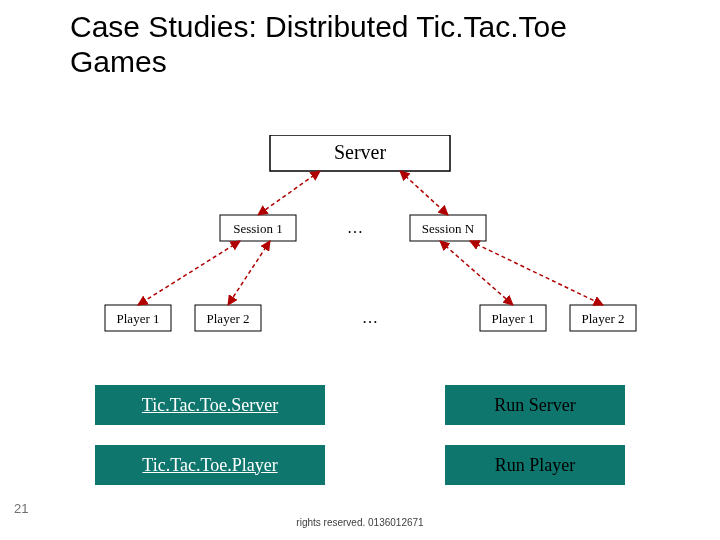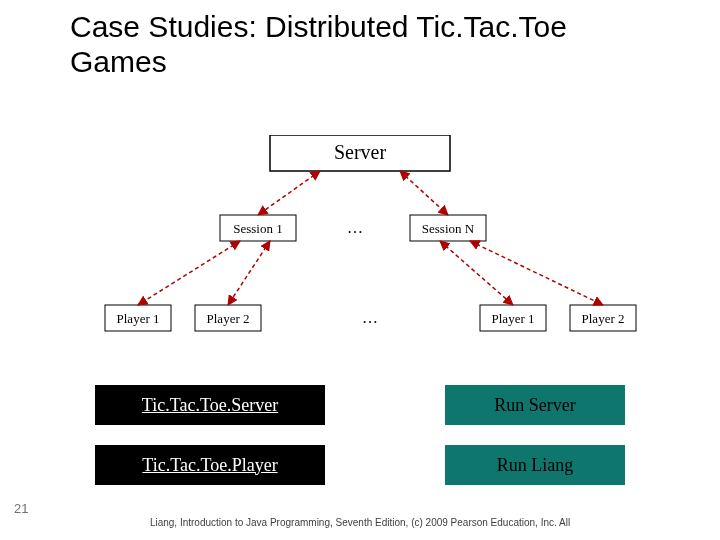--- a/index.html
+++ b/index.html
@@ -4,21 +4,21 @@
 <style>
   * { box-sizing: border-box; margin: 0; padding: 0; }
   html, body { width: 720px; height: 540px; font-family: Arial, sans-serif; background: #fff; overflow: hidden; }
   .slide { position: relative; width: 720px; height: 532px; }
   .title { position: absolute; top: 10px; left: 70px; width: 600px; font-size: 30px; font-weight: 400; color: #000; line-height: 1.15; }
   .diagram { position: absolute; top: 135px; left: 80px; width: 560px; height: 210px; text-align: right; }
   .page-num { position: absolute; left: 14px; bottom: 16px; font-size: 13px; color: #707070; text-align: center; }
   .footer { position: absolute; bottom: 4px; left: 0; width: 720px; text-align: center; font-size: 10px; color: #404040; line-height: 1.15; }
   .row1 { position: absolute; top: 385px; left: 0; width: 720px; }
   .row2 { position: absolute; top: 445px; left: 0; width: 720px; }
-  .codebox { position: absolute; left: 95px; width: 230px; height: 40px; background: #000000; color: #fff; display: flex; align-items: center; justify-content: center; font-family: Georgia, 'Times New Roman', serif; font-size: 18px; text-decoration: underline; }
+  .codebox { position: absolute; left: 95px; width: 230px; height: 40px; background: #0f766e; color: #fff; display: flex; align-items: center; justify-content: center; font-family: Georgia, 'Times New Roman', serif; font-size: 18px; text-decoration: underline; }
   .runbox  { position: absolute; left: 445px; width: 180px; height: 40px; background: #0f766e; color: #000; display: flex; align-items: center; justify-content: center; font-family: Georgia, 'Times New Roman', serif; font-size: 18px; }
   svg text { font-family: 'Times New Roman', serif; }
 </style>
 </head>
 <body>
 
 <div class="slide">
 
   <div class="title">Case Studies: Distributed Tic.Tac.Toe Games</div>
 
@@ -65,22 +65,22 @@
       <line x1="390" y1="106" x2="523" y2="170" stroke="#b00000" stroke-width="1.5" stroke-dasharray="4,3" marker-start="url(#ah)" marker-end="url(#ah)"></line>
     </svg>
   </div>
 
   <div class="row1">
     <div class="codebox">Tic.Tac.Toe.Server</div>
     <div class="runbox">Run Server</div>
   </div>
   <div class="row2">
     <div class="codebox">Tic.Tac.Toe.Player</div>
-    <div class="runbox">Run Liang</div>
+    <div class="runbox">Run Player</div>
   </div>
 
   <div class="page-num">21</div>
 
   <div class="footer">
-    <div>Liang, Introduction to Java Programming, Seventh Edition, (c) 2009 Pearson Education, Inc. All</div>
+    <div>rights reserved. 0136012671</div>
   </div>
 
 </div>
 
 </body></html>

